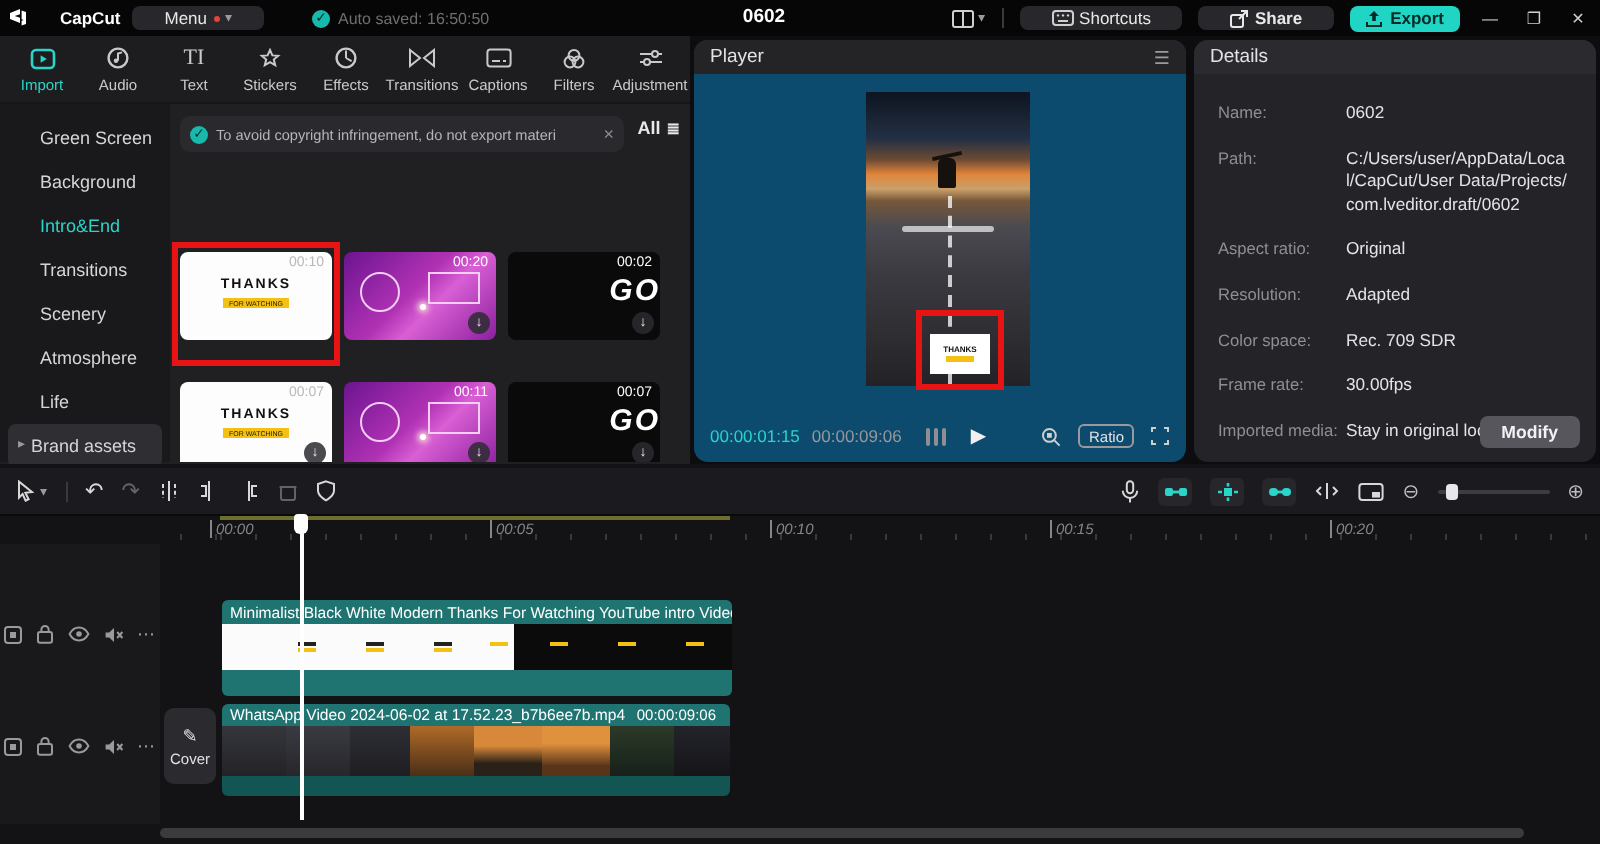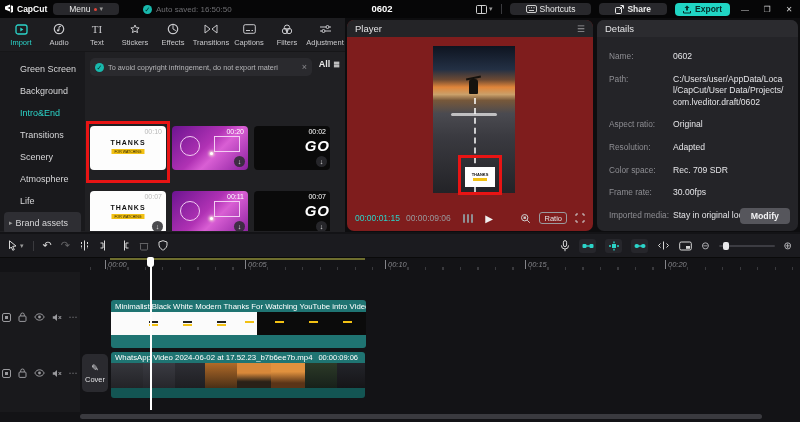--- a/index.html
+++ b/index.html
@@ -8,21 +8,21 @@
     width:800px; height:422px; position:relative; overflow:hidden;
     font-family:"Liberation Sans", sans-serif; color:#ddd; background:#0d0d0f;
     -webkit-font-smoothing:antialiased;
   }
   .abs { position:absolute; }
   .row { display:flex; align-items:center; }
   svg { display:block; }
 
   
   .topbar { left:0; top:0; width:800px; height:18px; background:#060607; display:flex; align-items:center; padding:0 4px; gap:6px; }
-  .logo { display:flex; align-items:center; gap:3px; font-size:8.5px; font-weight:bold; color:#fff; }
+  .logo { display:flex; align-items:center; gap:16px; font-size:8.5px; font-weight:bold; color:#fff; }
   .pill { background:#28282c; border-radius:4px; padding:1px 16px; font-size:8.5px; color:#e8e8e8; display:flex; align-items:center; gap:3px; }
   .menu-dot { width:3px; height:3px; border-radius:50%; background:#e0443a; }
   .chev { font-size:7px; color:#9a9a9a; }
   .autosave { display:flex; align-items:center; gap:4px; color:#6f6f73; font-size:8px; margin-left:18px; }
   .save-ck { width:9px; height:9px; border-radius:50%; background:#18b9ad; color:#04302c; font-size:7px; line-height:9px; text-align:center; }
   .proj-title { position:absolute; left:352px; top:3px; width:60px; text-align:center; font-size:9.5px; font-weight:bold; color:#fff; }
   .tb-right { margin-left:auto; display:flex; align-items:center; gap:8px; }
   .tb-divider { width:1px; height:10px; background:#3a3a3e; }
   .export-pill { background:#20d5c4; color:#062a27; border-radius:4px; padding:1.5px 8px; font-size:8.5px; font-weight:bold; display:flex; gap:4px; align-items:center; }
   .winbtn { color:#cfcfcf; font-size:8px; width:14px; text-align:center; }
@@ -55,21 +55,21 @@
   .thumb.neon { background:linear-gradient(135deg,#6c1490 0%, #b032b4 45%, #d95fd4 60%, #8a1f9e 100%); }
   .neon-circle { position:absolute; left:8px; top:10px; width:20px; height:20px; border:1px solid #f3cdf3; border-radius:50%; }
   .neon-rect { position:absolute; right:8px; top:10px; width:26px; height:16px; border:1px solid #f3cdf3; }
   .neon-spark { position:absolute; left:38px; top:26px; width:3px; height:3px; background:#fff; border-radius:50%; box-shadow:0 0 3px 1px #ffd; }
   .thumb.go { background:#0a0a0a; }
   .go-word { position:absolute; left:0; right:0; top:11px; text-align:right; color:#fff; font-size:15px; font-weight:900; font-style:italic; letter-spacing:1px; }
   .dl { position:absolute; right:3px; bottom:3px; width:11px; height:11px; border-radius:50%; background:rgba(44,44,48,.85); color:#e8e8e8; font-size:7px; line-height:11px; text-align:center; }
   .redbox { position:absolute; border:3px solid #e81414; z-index:5; }
 
   
-  .player { left:347px; top:20px; width:246px; height:211px; background:#7f1d1d; border-radius:7px; }
+  .player { left:347px; top:20px; width:246px; height:211px; background:#0c4a6e; border-radius:7px; }
   .panel-head { height:17px; display:flex; align-items:center; justify-content:space-between; padding:0 8px; font-size:9.5px; color:#e3e3e5; background:#242427; border-radius:7px 7px 0 0; }
   .video { position:absolute; left:86px; top:26px; width:82px; height:147px;
     background:linear-gradient(180deg,#0e1420 0%, #233044 16%, #6d4a33 23%, #e0853a 28%, #caa06a 33%, #77583a 37%, #4a4a50 46%, #3a3a40 62%, #232327 100%); }
   .road-line { position:absolute; left:50%; top:52px; bottom:0; width:0; border-left:2px dashed rgba(255,255,255,.75); }
   .person { position:absolute; left:36px; top:33px; width:9px; height:15px; background:#15120e; border-radius:3px 3px 1px 1px; }
   .person:before { content:""; position:absolute; left:-3px; top:-2px; width:15px; height:2px; background:#15120e; transform:rotate(-12deg); }
   .vid-cap { position:absolute; left:18px; top:67px; width:46px; height:3px; background:rgba(255,255,255,.65); border-radius:2px; }
   .player-redbox { left:111px; top:135px; width:44px; height:40px; }
   .mini-card { position:absolute; left:4px; top:9px; width:30px; height:20px; background:#fff; }
   .mini-thanks { position:absolute; left:0; right:0; top:5px; text-align:center; font-size:4px; font-weight:bold; color:#111; }

